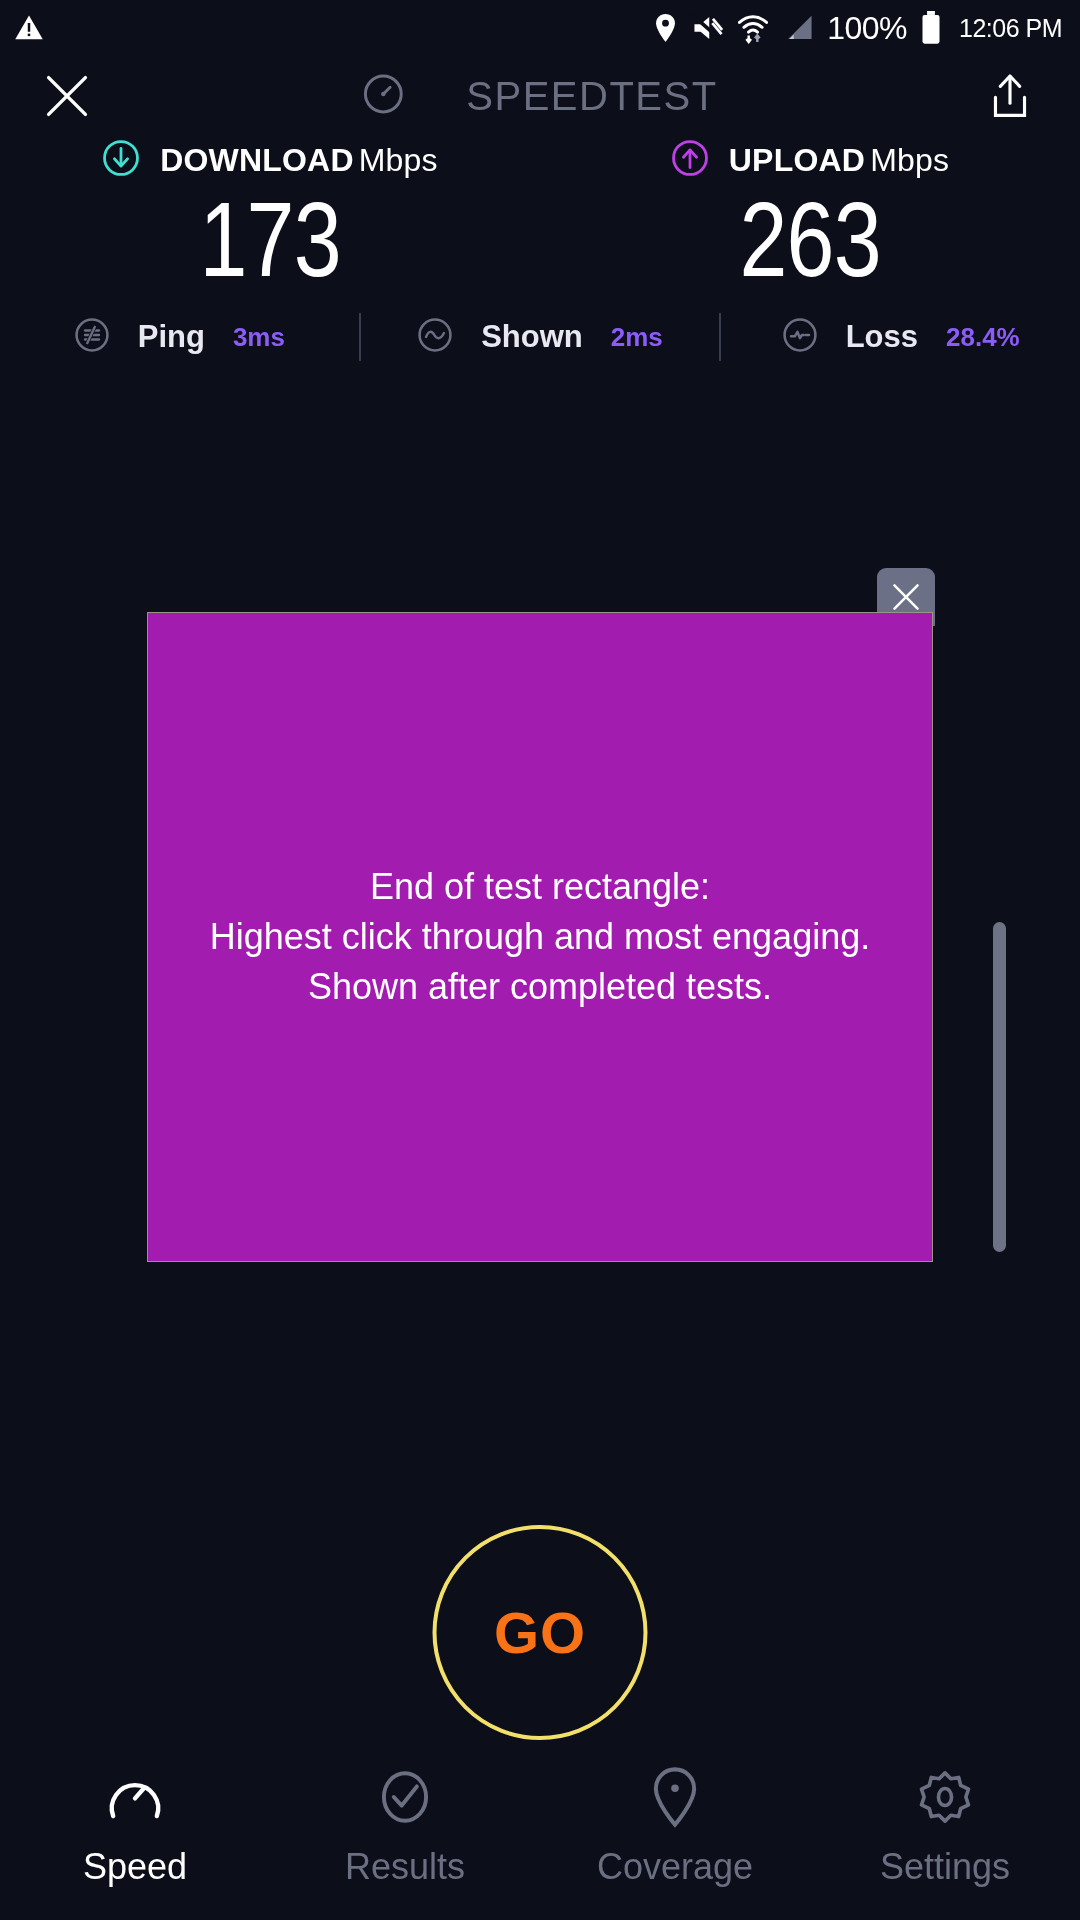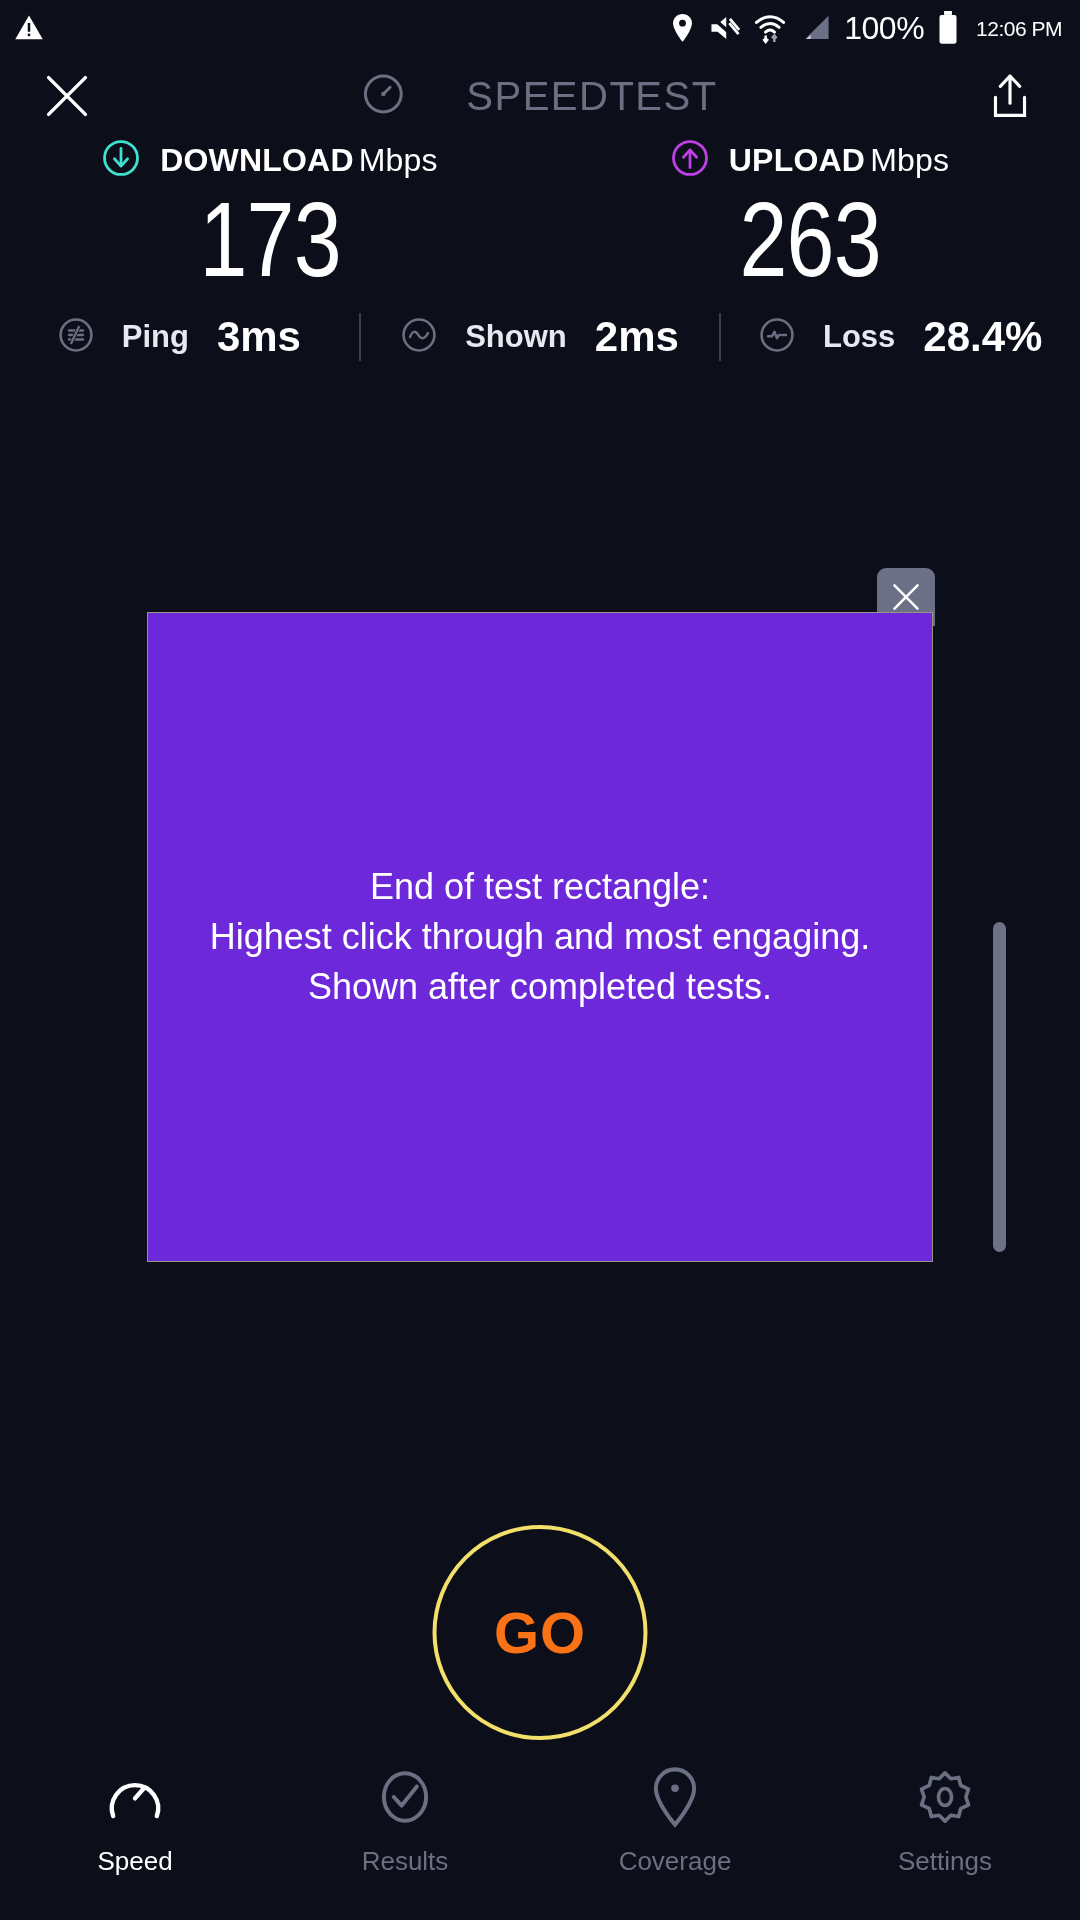--- a/index.html
+++ b/index.html
@@ -24,21 +24,21 @@
     padding:0 18px 0 14px;
   }
   #status-left { display:flex; align-items:center; }
   #status-right { margin-left:auto; display:flex; align-items:center; gap:13px; }
   .sb-icon { display:flex; align-items:center; justify-content:center; }
   #battery-pct {
     font-size:32px; color:#ffffff; font-weight:400;
     letter-spacing:-0.5px; line-height:1;
   }
   #status-clock {
-    font-size:21px; color:#ffffff; font-weight:400;
+    font-size:25px; color:#ffffff; font-weight:400;
     letter-spacing:-0.5px; line-height:1; margin-left:4px;
   }
 
   
   #app-header {
     position:absolute; top:56px; left:0;
     width:1080px; height:80px;
     display:flex; align-items:center;
   }
   #close-app-button {
@@ -101,35 +101,35 @@
   }
   .metric {
     flex:1;
     display:flex; align-items:center; justify-content:center;
     gap:28px;
   }
   .metric-name {
     font-size:31px; font-weight:600; color:#e8e9f0;
   }
   .metric-value {
-    font-size:42px; font-weight:600; color:#ffffff;
+    font-size:26px; font-weight:600; color:#8b5cf6;
   }
   .metric-sep {
     width:2px; height:48px; background:#3a3d52;
   }
 
   
   #ad-container {
     position:absolute; left:147px; top:612px;
     width:786px; height:650px;
   }
   #ad-rect {
     position:absolute; left:0; top:0;
     width:786px; height:650px;
-    background:#6d28d9;
+    background:#a21caf;
     border:1px solid #9a9486;
     display:flex; align-items:center; justify-content:center;
   }
   #ad-text {
     text-align:center;
     font-size:36px;
     line-height:1.38;
     color:#ffffff;
     font-weight:400;
     padding:0 12px;
@@ -179,21 +179,21 @@
     padding-top:16px;
   }
   .nav-item {
     flex:1;
     display:flex; flex-direction:column;
     align-items:center; gap:18px;
     cursor:pointer;
   }
   .nav-icon { height:62px; display:flex; align-items:center; justify-content:center; }
   .nav-label {
-    font-size:26px; font-weight:400;
+    font-size:36px; font-weight:400;
     color:#6b6f82;
   }
   .nav-item.active .nav-label { color:#ffffff; }
 </style>
 </head>
 <body>
 
 <div id="app">
 
   <div id="status-bar">

